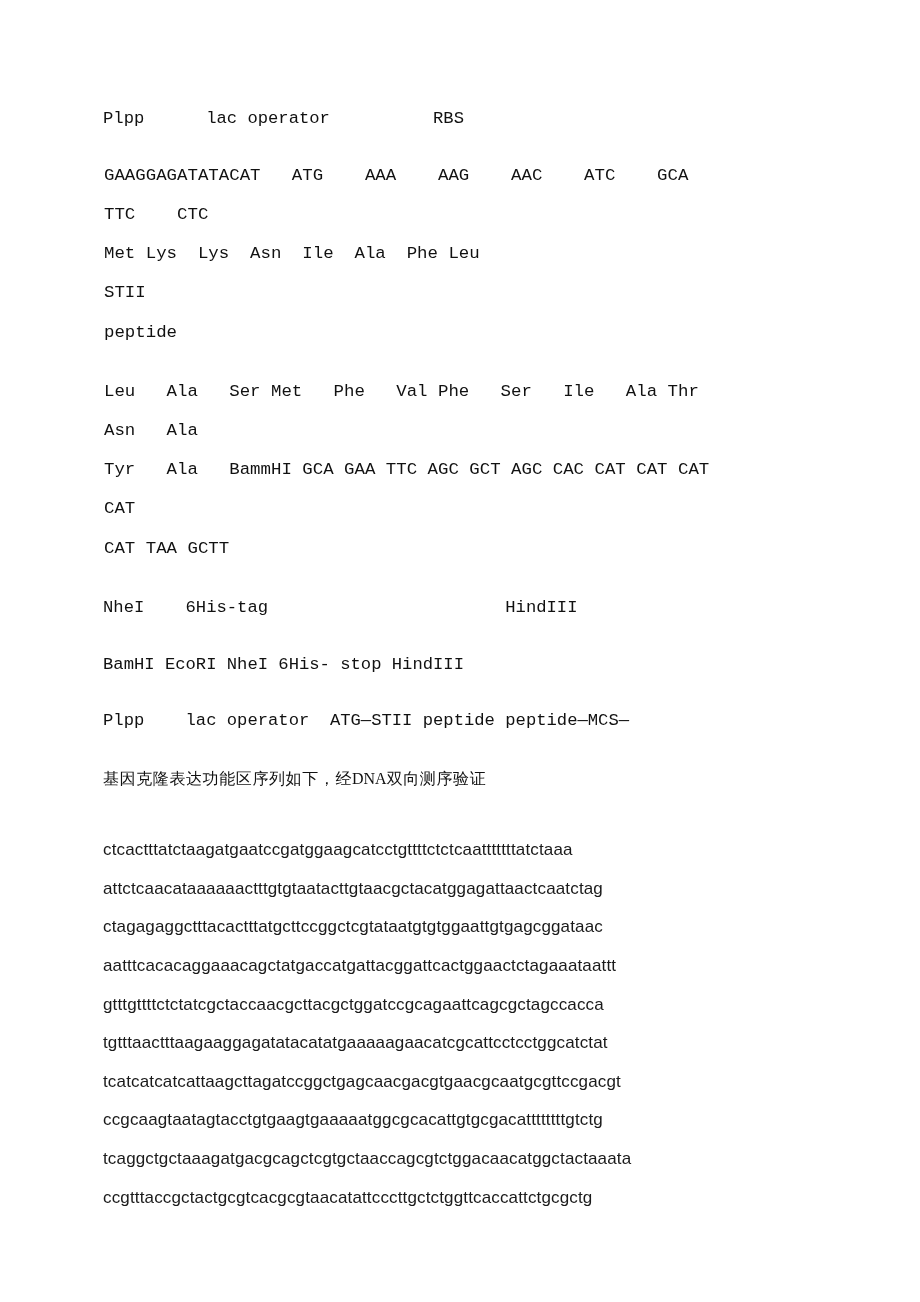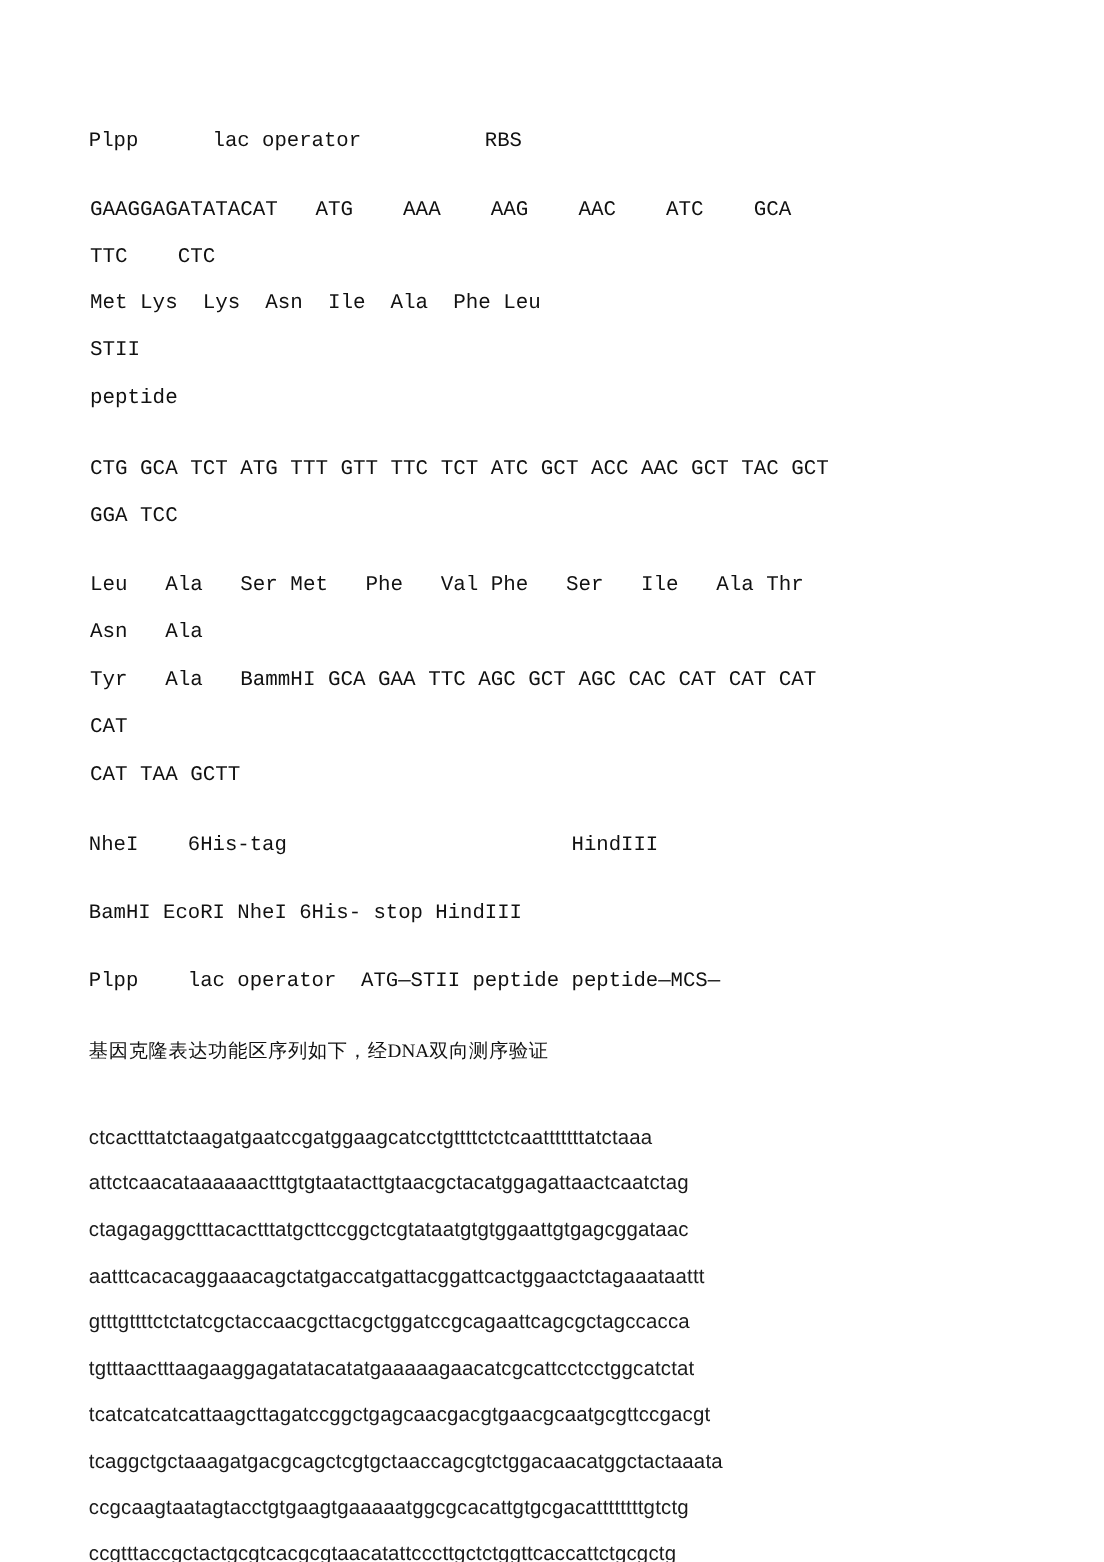--- a/index.html
+++ b/index.html
@@ -13,21 +13,21 @@
     height: 1302px;
     font-family: "Liberation Serif", "DejaVu Serif", serif;
     color: #000000;
     overflow: hidden;
   }
   .page {
     position: relative;
     width: 920px;
     height: 1302px;
     box-sizing: border-box;
-    padding: 100px 130px 0 74px;
+    padding: 100px 130px 0 103px;
   }
   .doc-body {
     width: 648px;
   }
 
   
   .label-row {
     font-family: "Liberation Mono", "DejaVu Sans Mono", monospace;
     font-size: 17.2px;
     line-height: 38.8px;
@@ -84,23 +84,20 @@
   <div class="doc-body">
 
     <p class="label-row">Plpp      lac operator          RBS</p>
 
     <div class="block">
       <p class="seq-row">GAAGGAGATATACAT   ATG    AAA    AAG    AAC    ATC    GCA    TTC    CTC</p>
       <p class="seq-row">Met Lys  Lys  Asn  Ile  Ala  Phe Leu                              STII</p>
       <p class="seq-row">peptide</p>
     </div>
 
-    <div class="block">
-      <p class="seq-row">CTG GCA TCT ATG TTT GTT TTC TCT ATC GCT ACC AAC GCT TAC GCT GGA TCC</p>
-    </div>
 
     <div class="block">
       <p class="seq-row">Leu   Ala   Ser Met   Phe   Val Phe   Ser   Ile   Ala Thr   Asn   Ala</p>
       <p class="seq-row">Tyr   Ala   BammHI GCA GAA TTC AGC GCT AGC CAC CAT CAT CAT CAT</p>
       <p class="seq-row">CAT TAA GCTT</p>
     </div>
 
     <p class="label-row">NheI    6His-tag                       HindIII</p>
 
     <p class="label-row">BamHI EcoRI NheI 6His- stop HindIII</p>
@@ -112,19 +109,19 @@
     <div class="spacer-sm"></div>
 
     <div class="dna-block">
       <p class="dna-line">ctcactttatctaagatgaatccgatggaagcatcctgttttctctcaatttttttatctaaa</p>
       <p class="dna-line">attctcaacataaaaaactttgtgtaatacttgtaacgctacatggagattaactcaatctag</p>
       <p class="dna-line">ctagagaggctttacactttatgcttccggctcgtataatgtgtggaattgtgagcggataac</p>
       <p class="dna-line">aatttcacacaggaaacagctatgaccatgattacggattcactggaactctagaaataattt</p>
       <p class="dna-line">gtttgttttctctatcgctaccaacgcttacgctggatccgcagaattcagcgctagccacca</p>
       <p class="dna-line">tgtttaactttaagaaggagatatacatatgaaaaagaacatcgcattcctcctggcatctat</p>
       <p class="dna-line">tcatcatcatcattaagcttagatccggctgagcaacgacgtgaacgcaatgcgttccgacgt</p>
+      <p class="dna-line">ccgcaagtaatagtacctgtgaagtgaaaaatggcgcacattgtgcgacattttttttgtctg</p>
       <p class="dna-line">tcaggctgctaaagatgacgcagctcgtgctaaccagcgtctggacaacatggctactaaata</p>
-      <p class="dna-line">ccgcaagtaatagtacctgtgaagtgaaaaatggcgcacattgtgcgacattttttttgtctg</p>
       <p class="dna-line">ccgtttaccgctactgcgtcacgcgtaacatattcccttgctctggttcaccattctgcgctg</p>
     </div>
 
   </div>
 </div>
 
 </body></html>

